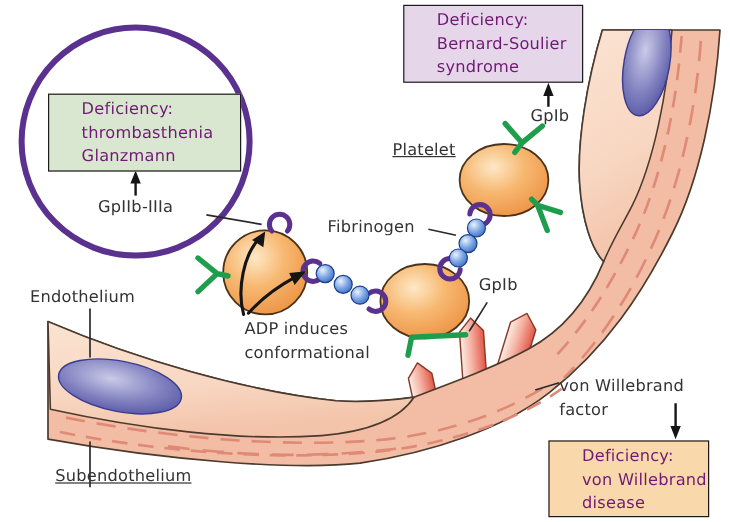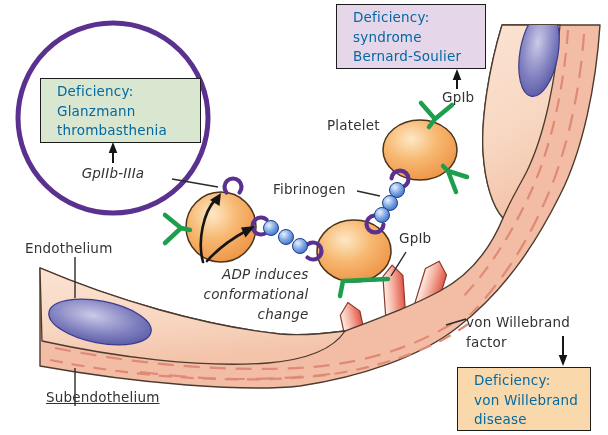--- a/index.html
+++ b/index.html
@@ -5,25 +5,25 @@
   html,body { margin:0; padding:0; background:#ffffff; }
   .stage {
     position:relative; width:608px; height:435px; overflow:hidden;
     background:#ffffff; font-family:"DejaVu Sans", sans-serif;
   }
   .stage svg { position:absolute; left:0; top:0; }
   .label {
     position:absolute; color:#333333; font-size:13.5px; line-height:19px;
     white-space:nowrap; letter-spacing:0.2px;
   }
-  .label.centered { transform:translateX(-50%); text-align:right;font-style:italic; }
+  .label.centered { transform:translateX(-50%); text-align:left; }
   .dbox {
     position:absolute; box-sizing:border-box; border:1.6px solid #1c1c1c;
-    padding:3px 9px 0 16px; font-size:13.5px; line-height:19.5px;
-    color:#0369a1; letter-spacing:0.2px; white-space:nowrap;
+    padding:3px 9px 0 27px; font-size:13.5px; line-height:19.5px;
+    color:#701a75; letter-spacing:0.2px; white-space:nowrap;
   }
   .dbox-glanzmann { left:40px; top:78px; width:161px; height:65px; background:#d9e7d0; }
   .dbox-bernard   { left:336px; top:4px; width:150px; height:65px; background:#e5d7e9; }
   .dbox-vwd       { left:457px; top:367px; width:134px; height:64px; background:#f9d9ab; }
 </style>
 </head>
 <body>
 
 <div class="stage">
 
@@ -145,49 +145,48 @@
       <polygon points="113,142 108.7,153 117.3,153" stroke="none"></polygon>
       <line x1="457" y1="89" x2="457" y2="77"></line>
       <polygon points="457,69 452.7,80 461.3,80" stroke="none"></polygon>
       <line x1="563" y1="336" x2="563" y2="357"></line>
       <polygon points="563,366 558.7,355 567.3,355" stroke="none"></polygon>
     </g>
   </svg>
 
   <div class="dbox dbox-glanzmann">
     <div>Deficiency:</div>
+    <div>thrombasthenia</div>
     <div>Glanzmann</div>
-    <div>thrombasthenia</div>
   </div>
   <div class="dbox dbox-bernard">
     <div>Deficiency:</div>
+    <div>Bernard-Soulier</div>
     <div>syndrome</div>
-    <div>Bernard-Soulier</div>
   </div>
   <div class="dbox dbox-vwd">
     <div>Deficiency:</div>
     <div>von Willebrand</div>
     <div>disease</div>
   </div>
 
   <div class="label" style="left:25px; top:239px;">Endothelium</div>
   <div class="label" style="left:46px; top:388px;text-decoration:underline;">Subendothelium</div>
-  <div class="label" style="left:327px; top:116px;">Platelet</div>
+  <div class="label" style="left:327px; top:116px;text-decoration:underline;">Platelet</div>
   <div class="label" style="left:442px; top:88px;">GpIb</div>
   <div class="label" style="left:273px; top:180px;text-align:center;">Fibrinogen</div>
   <div class="label" style="left:399px; top:229px;">GpIb</div>
 
   <div class="label" style="left:466px; top:312px; line-height:20px;">
     <div>von Willebrand</div>
     <div>factor</div>
   </div>
 
   <div class="label centered" style="left:256px; top:264px; line-height:20px;">
     <div>ADP induces</div>
     <div>conformational</div>
-    <div>change</div>
   </div>
 
   <div class="label centered" style="left:113px; top:165px; line-height:17px;">
     <div>GpIIb-IIIa</div>
   </div>
 
 </div>
 
 </body></html>

